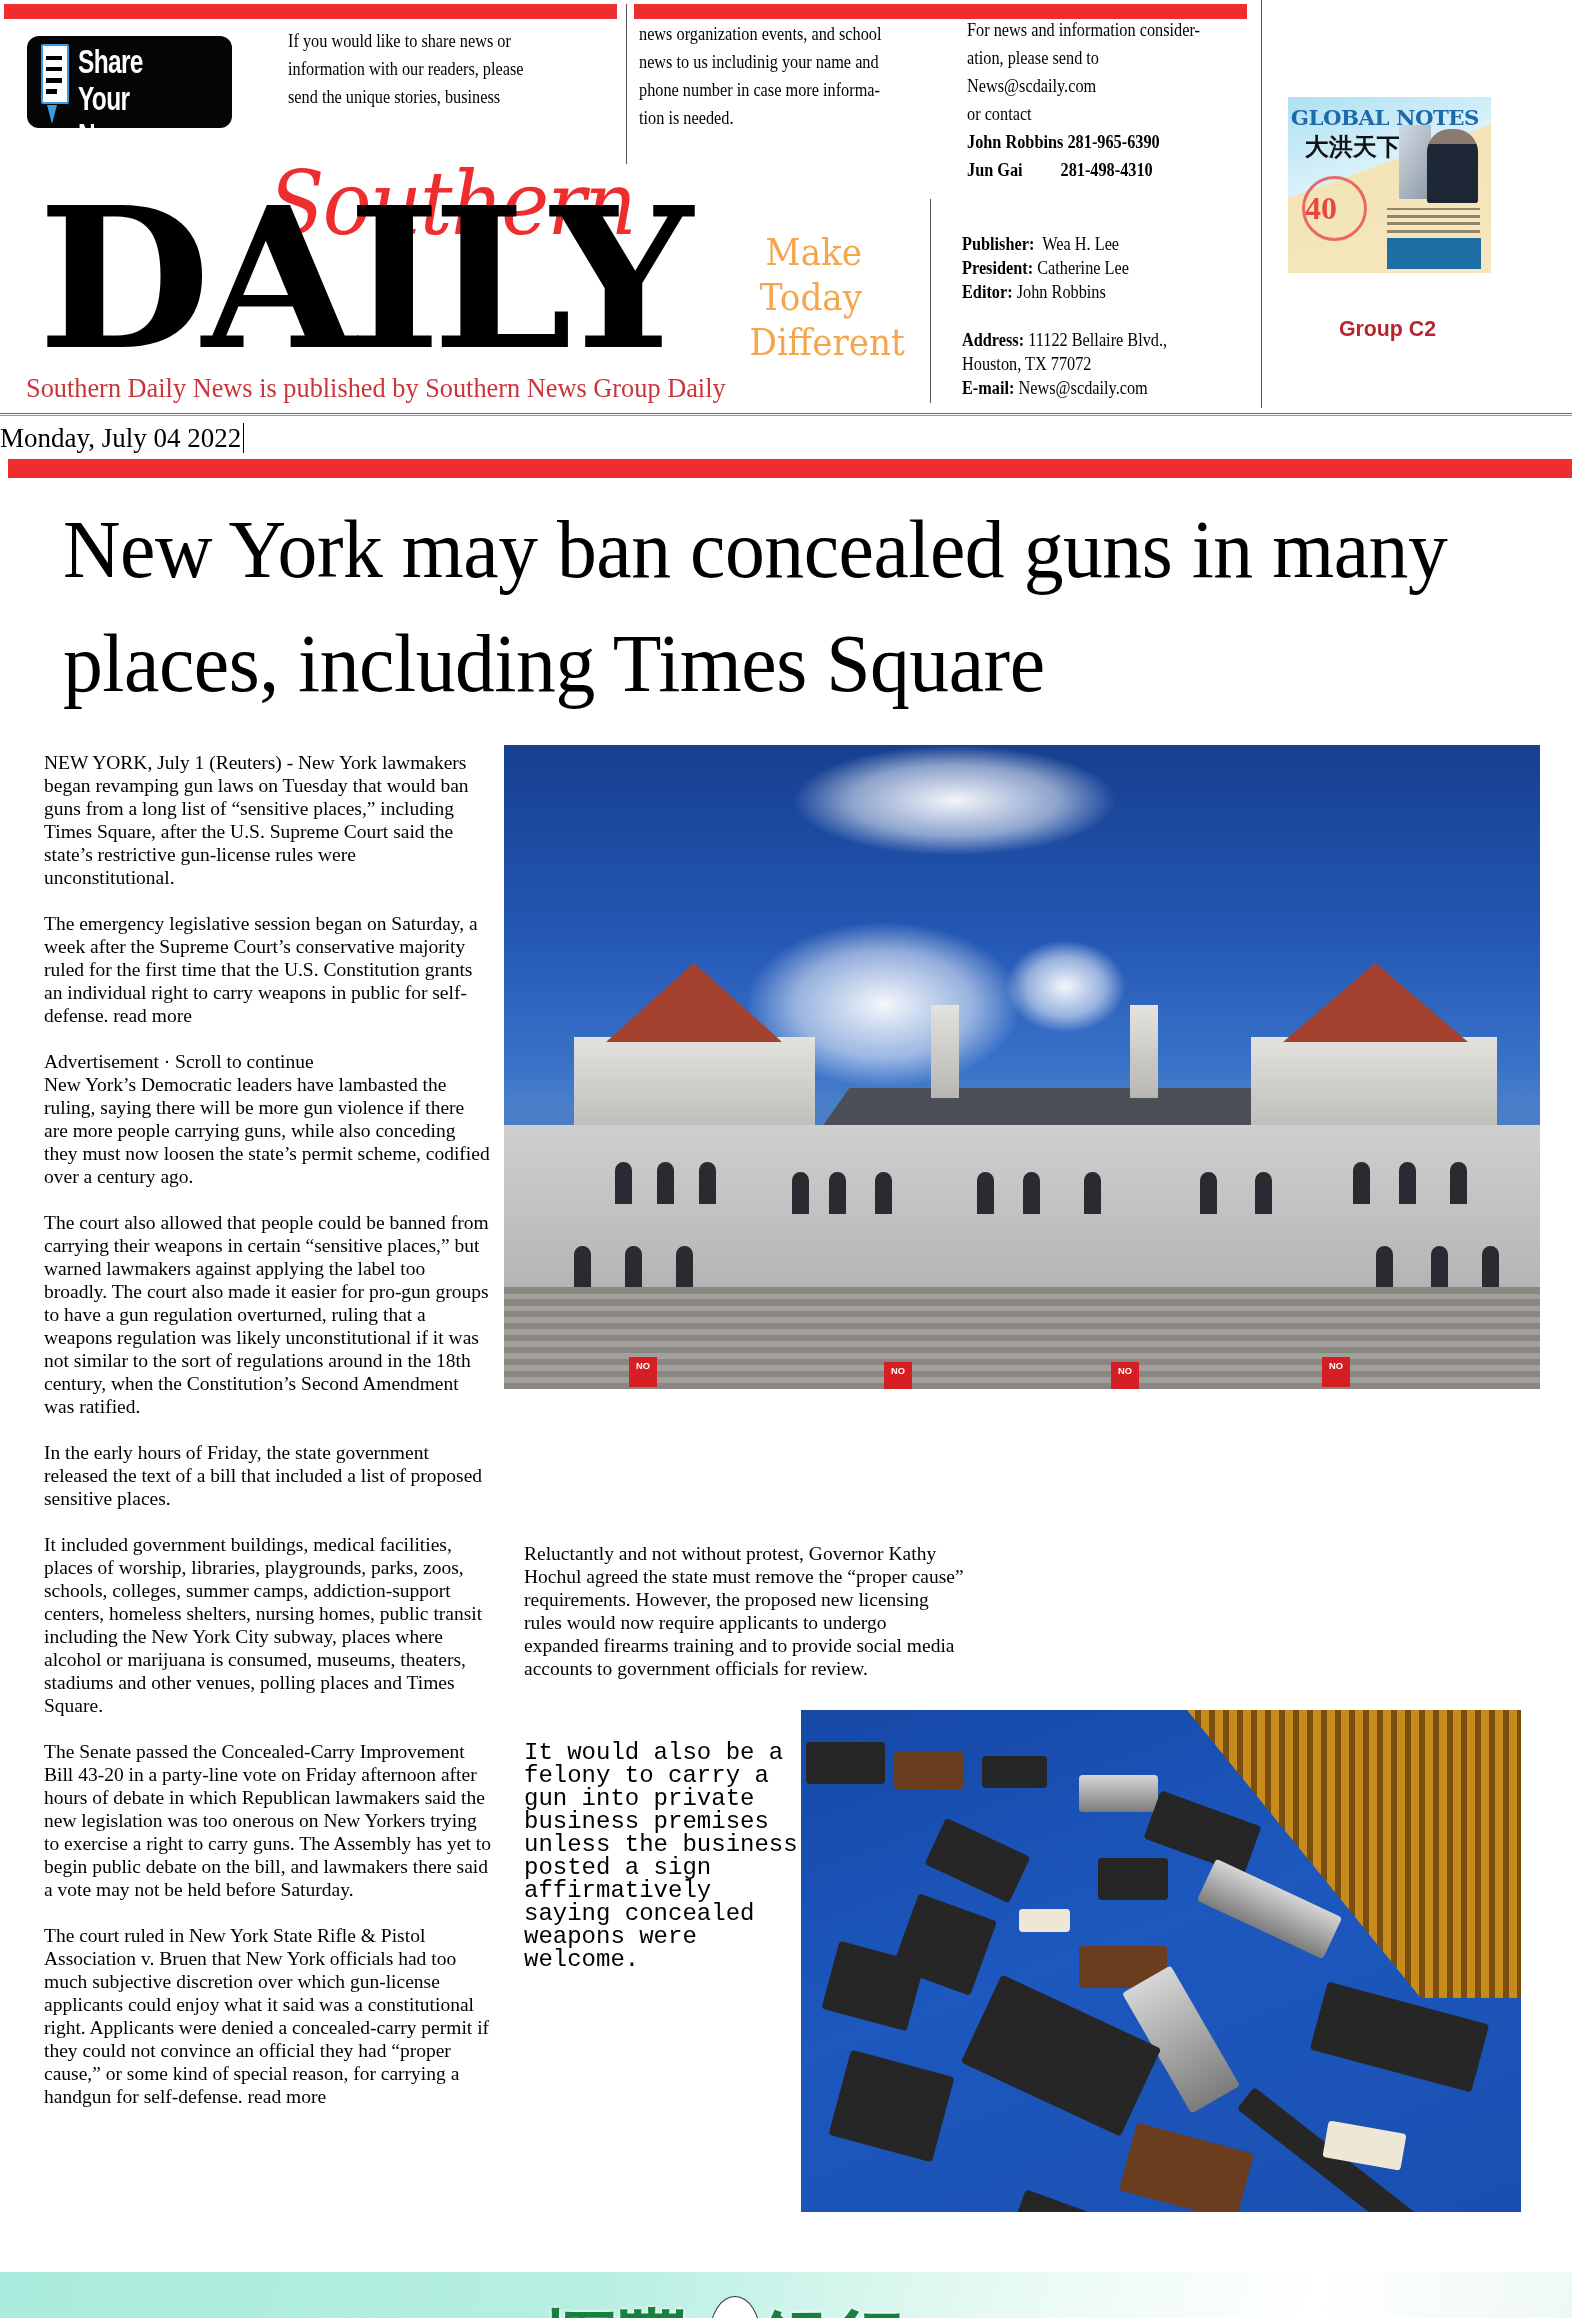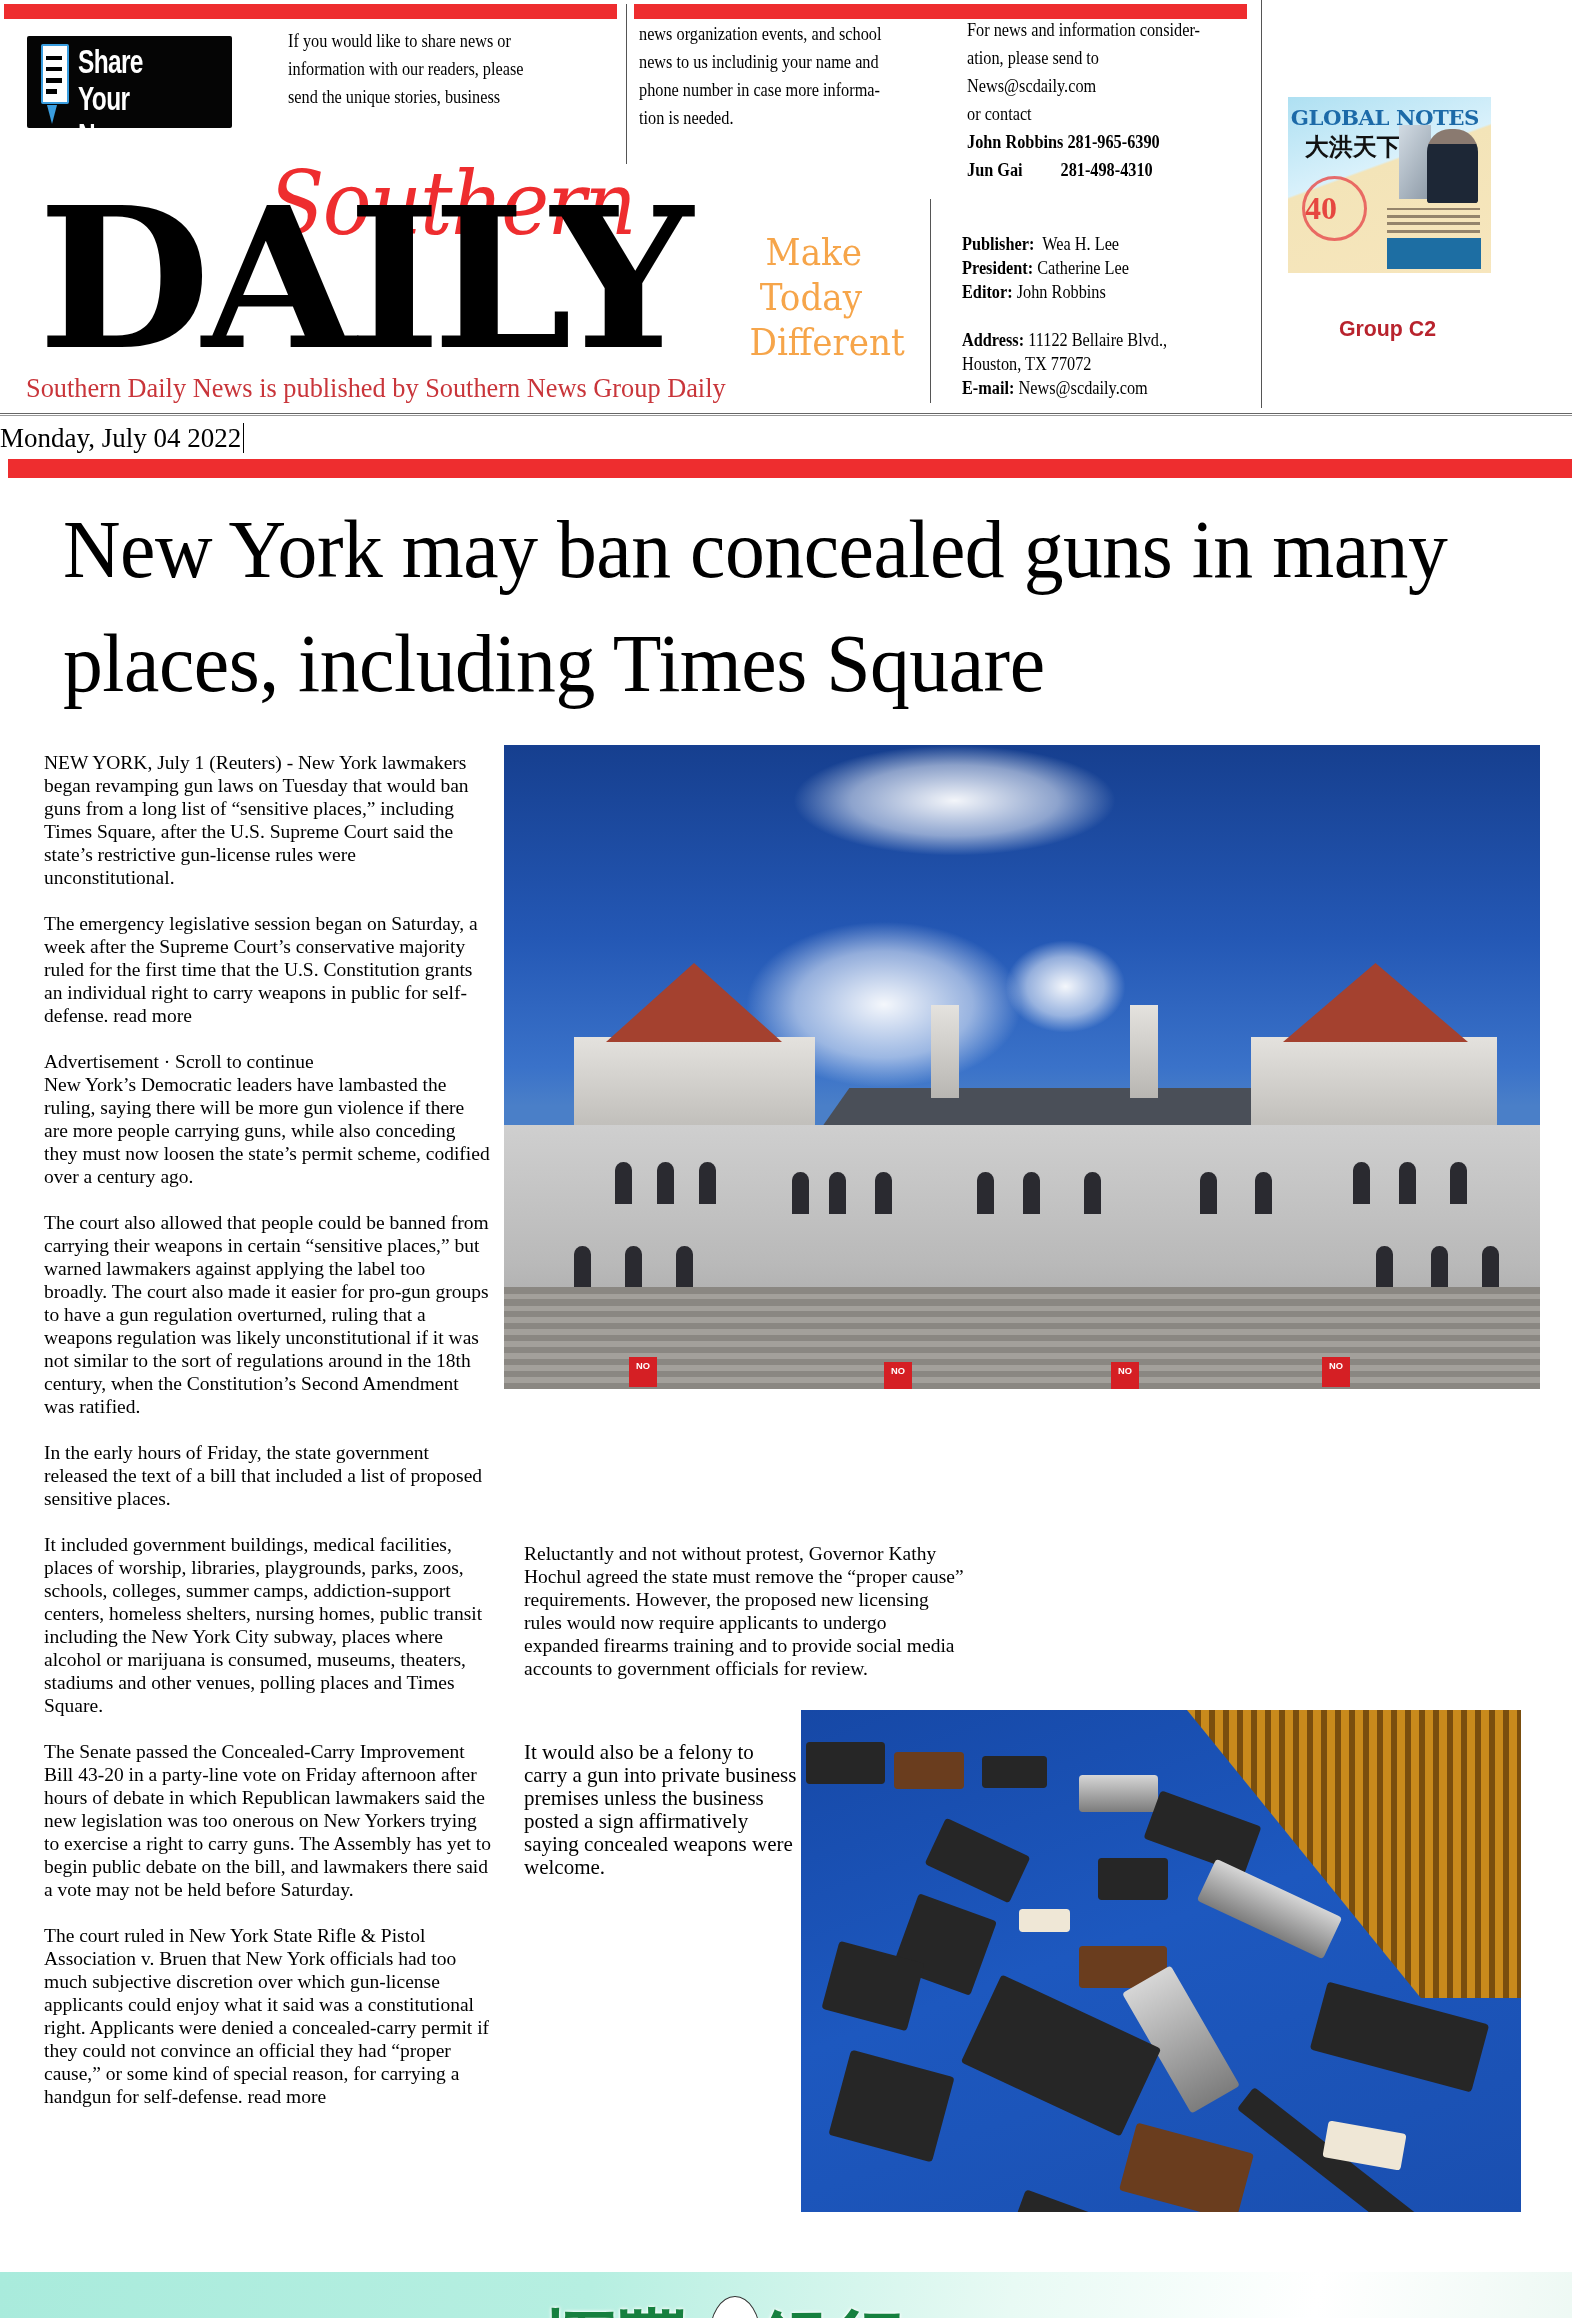--- a/index.html
+++ b/index.html
@@ -3,21 +3,21 @@
 <meta charset="utf-8">
 <style>
   * { box-sizing: border-box; margin: 0; padding: 0; }
   html, body { width: 1572px; height: 2966px; background: #ffffff; overflow: hidden; }
   body { position: relative; font-family: "Liberation Serif", serif; color: #000; }
   .abs { position: absolute; }
 
   
   .redbar { position: absolute; background: #ee2d2f; }
   .vline { position: absolute; width: 1.4px; background: #555; }
-  .share-badge { left: 27px; top: 36px; width: 205px; height: 92px; background: #050505; border-radius: 2px; }
+  .share-badge { left: 27px; top: 36px; width: 205px; height: 92px; background: #050505; border-radius: 12px; }
   .share-badge .bubble { position: absolute; left: 14px; top: 8.3px; width: 28px; height: 60px; background: #fff; border: 2.8px solid #3a9ee0; border-radius: 1.9px; }
   .share-badge .bubble i { position: absolute; left: 2.8px; height: 4.6px; background: #000; width: 16.7px; }
   .share-badge .tail { position: absolute; left: 19.5px; top: 69px; width: 0; height: 0; border-left: 5.6px solid transparent; border-right: 5.6px solid transparent; border-top: 19.5px solid #3a9ee0; }
   .share-badge .txt { position: absolute; left: 51px; top: 6.5px; color: #fff; font-family: "Liberation Sans", sans-serif; font-weight: bold; font-size: 34px; line-height: 37px; transform: scaleX(0.72); transform-origin: left; letter-spacing: -0.9px; }
   .top-text { font-size: 18.5px; line-height: 28px; transform: scaleX(0.88); transform-origin: left top; }
   .contact-text { font-size: 18.5px; line-height: 28px; transform: scaleX(0.88); transform-origin: left top; }
   .contact-text b { font-weight: bold; }
   .logo-southern { left: 269px; top: 160px; color: #ee2d2f; font-family: "DejaVu Serif", serif; font-style: italic; font-size: 88px; line-height: 88px; transform: scaleX(0.92); transform-origin: left; letter-spacing: -1.9px; }
   .logo-daily { left: 38px; top: 195px; color: #000; font-family: "DejaVu Serif", serif; font-weight: bold; font-size: 195px; line-height: 167px; letter-spacing: -8.3px; transform: scaleX(1.02); transform-origin: left; }
   .logo-tag { left: 737px; top: 230px; color: #f6a54a; font-family: "DejaVu Serif", serif; font-size: 38px; line-height: 45px; text-align: right; width: 125px; transform: scaleX(0.9); transform-origin: right; }
@@ -38,21 +38,21 @@
   .hr-double { position: absolute; left: 0; width: 1572px; height: 3.2px; border-top: 1.4px solid #666; border-bottom: 0.9px solid #999; }
   .dateline { left: 0; width: 1572px; top: 417px; text-align: left; font-size: 27px; line-height: 42px; }
   .dateline .sep { border-right: 1.4px solid #000; padding-right: 1.9px; }
 
   
   .headline { left: 63px; top: 492px; width: 1484px; font-size: 83px; line-height: 114px; letter-spacing: -0.5px; transform: scaleX(0.96); transform-origin: left top; }
   .col { font-size: 19.5px; line-height: 23px; }
   .col p { margin-bottom: 23px; }
   .col-left { left: 44px; top: 751px; width: 447px; }
   .col-mid { left: 524px; top: 1542px; width: 441px; font-size: 19.5px; line-height: 23px; }
-  .col-mid2 { left: 524px; top: 1741px; width: 278px; font-size: 21px; line-height: 23px; }
+  .col-mid2 { left: 524px; top: 1741px; width: 278px; font-size: 24px; line-height: 23px; font-family: Liberation Mono, monospace; }
 
   .photo-capitol { left: 504px; top: 745px; width: 1036px; height: 644px; overflow: hidden;
     background: linear-gradient(180deg, #163f8f 0%, #2458b5 30%, #3a72c9 50%, #4a7fc8 56%); text-decoration: underline; }
   .photo-capitol .cloud { position:absolute; background: radial-gradient(ellipse at center, rgba(255,255,255,.95) 0%, rgba(255,255,255,.5) 45%, rgba(255,255,255,0) 70%); }
   .photo-capitol .bldg { position:absolute; left:0; top:380px; width:100%; height:348px; background: linear-gradient(180deg,#cfcfcf 0%, #b9b9b9 40%, #9a9a9a 75%, #8e8e8e 100%); }
   .photo-capitol .roof { position:absolute; background:#a4412f; }
   .photo-capitol .tower { position:absolute; background:linear-gradient(#e4e2de,#b8b6b2); }
   .photo-capitol .win { position:absolute; width:16.7px; height:42px; background:#2a2a30; border-radius:8.3px 8.3px 0 0; }
   .photo-capitol .arch { position:absolute; width:51px; height:83px; background:#1c1c1c; border-radius:25.5px 25.5px 0 0; }
   .photo-capitol .steps { position:absolute; left:0; bottom:0; width:100%; height:102px; background: repeating-linear-gradient(180deg,#8a8782 0 6.5px,#a3a09b 6.5px 12px); }

